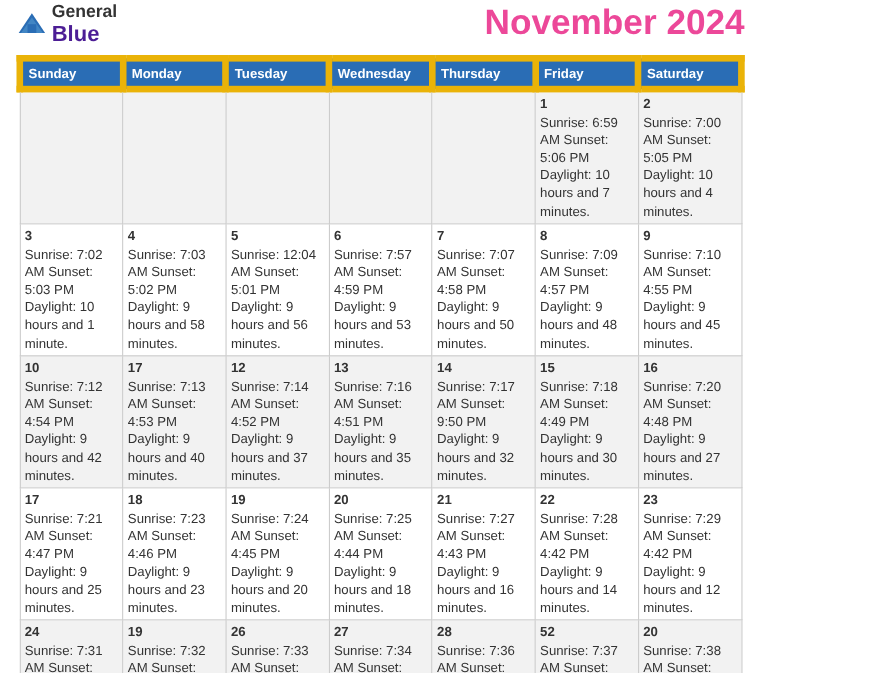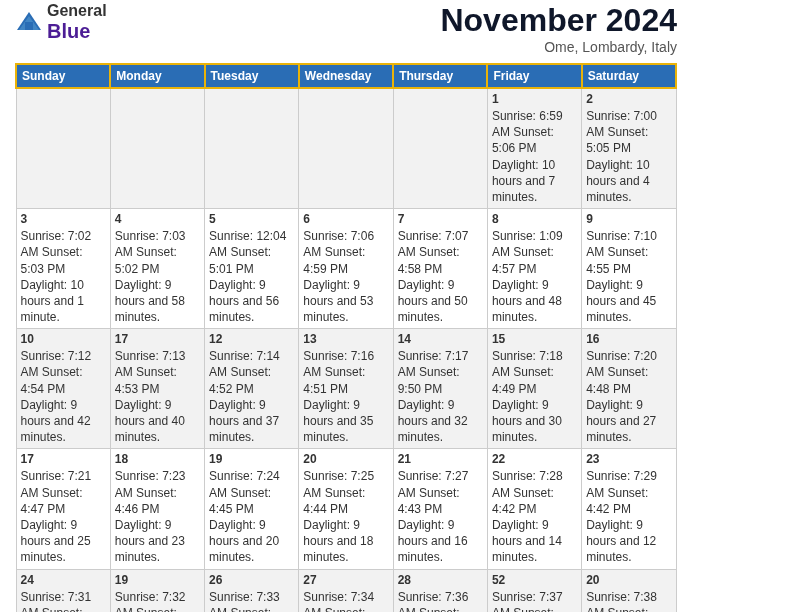--- a/index.html
+++ b/index.html
@@ -44,39 +44,39 @@
       width: 28px;
       height: 28px;
       margin-right: 4px;
     }
     .title-block {
       text-align: right;
     }
     .month-title {
       font-size: 32px;
       font-weight: bold;
-      color: #0f172a;
+      color: #ec4899;
     }
     .location {
       font-size: 14px;
       color: #555;
     }
     .calendar {
       width: 100%;
       border-collapse: collapse;
       table-layout: fixed;
     }
     .calendar th {
       background: #2a6db5;
       color: #fff;
       text-align: left;
       padding: 4px 5px;
       font-size: 12px;
       font-weight: bold;
-      border: 2px solid #eab308;
+      border: 6px solid #eab308;
     }
     .calendar td {
       border: 1px solid #ccc;
       vertical-align: top;
       padding: 3px 4px;
       height: 88px;
       background: #fff;
       font-size: 10px;
       color: #333;
     }
@@ -109,21 +109,20 @@
         <polygon points="14,8 24,22 4,22" fill="#5a9fd4" opacity="0.5"></polygon>
         <rect x="10" y="14" width="8" height="8" fill="#2a6db5"></rect>
       </svg>
       <div class="logo-text">
         <span class="logo-general">General</span>
         <span class="logo-blue">Blue</span>
       </div>
     </div>
     <div class="title-block">
       <div class="month-title">November 2024</div>
-      <div class="location">Ome, Lombardy, Italy</div>
     </div>
   </div>
 
   <table class="calendar">
     <thead>
       <tr>
         <th>Sunday</th>
         <th>Monday</th>
         <th>Tuesday</th>
         <th>Wednesday</th>
@@ -171,35 +170,35 @@
           </td>
           <td>
             <span class="day-num">5</span>
             <div class="day-info">Sunrise: 12:04 AM
 Sunset: 5:01 PM
 Daylight: 9 hours
 and 56 minutes.</div>
           </td>
           <td>
             <span class="day-num">6</span>
-            <div class="day-info">Sunrise: 7:06 AM
+            <div class="day-info">Sunrise: 7:57 AM
 Sunset: 4:59 PM
 Daylight: 9 hours
 and 53 minutes.</div>
           </td>
           <td>
             <span class="day-num">7</span>
             <div class="day-info">Sunrise: 7:07 AM
 Sunset: 4:58 PM
 Daylight: 9 hours
 and 50 minutes.</div>
           </td>
           <td>
             <span class="day-num">8</span>
-            <div class="day-info">Sunrise: 1:09 AM
+            <div class="day-info">Sunrise: 7:09 AM
 Sunset: 4:57 PM
 Daylight: 9 hours
 and 48 minutes.</div>
           </td>
           <td>
             <span class="day-num">9</span>
             <div class="day-info">Sunrise: 7:10 AM
 Sunset: 4:55 PM
 Daylight: 9 hours
 and 45 minutes.</div>

